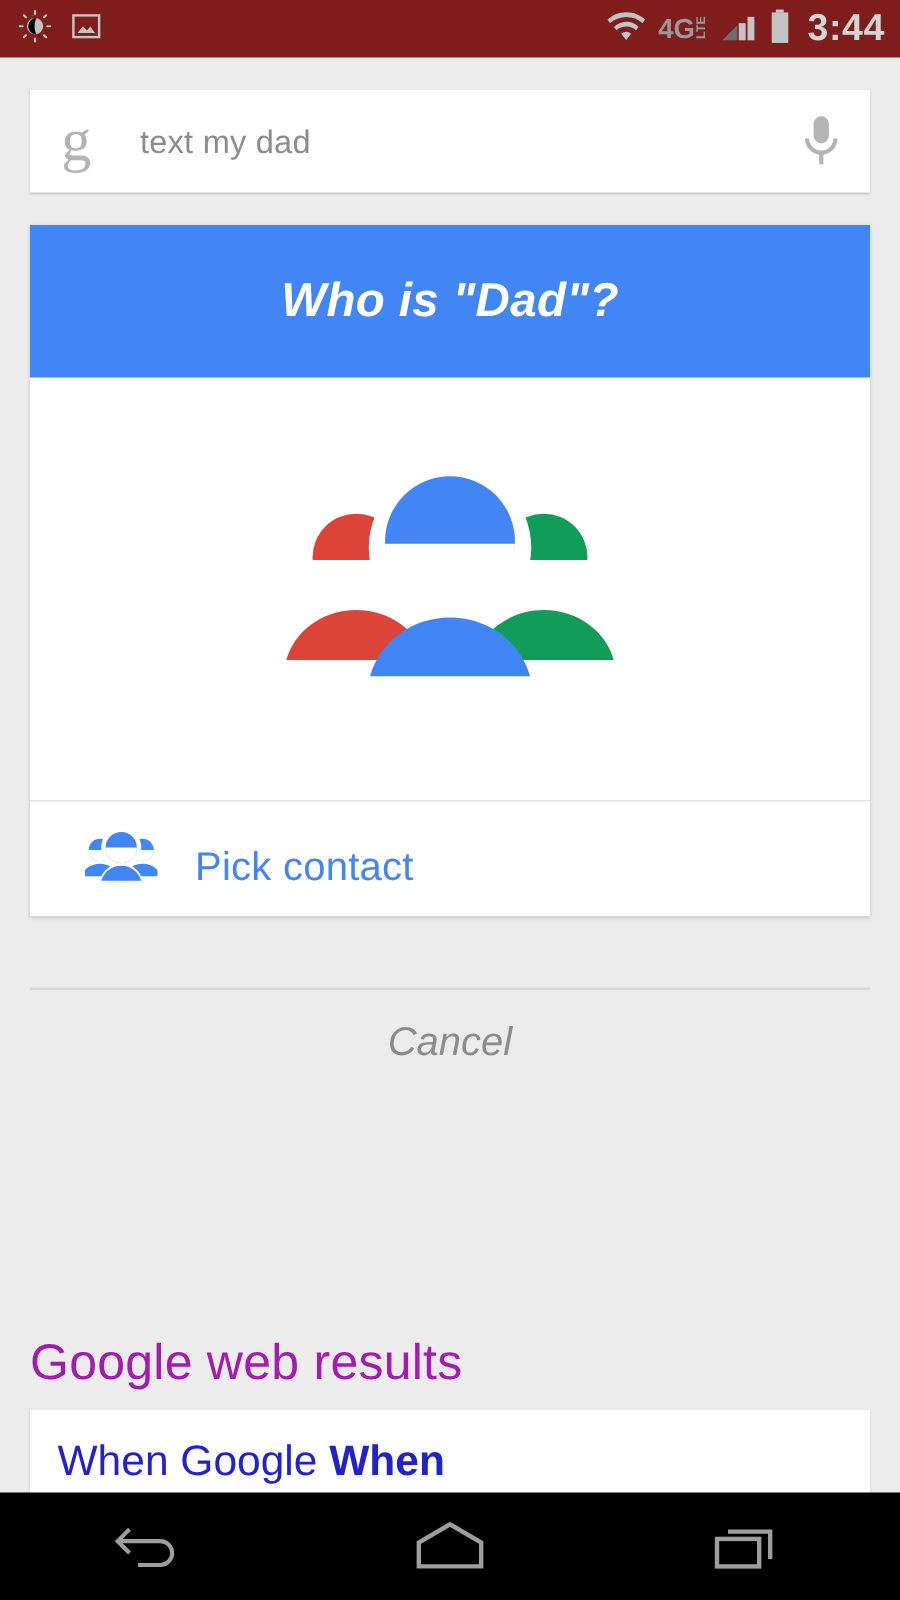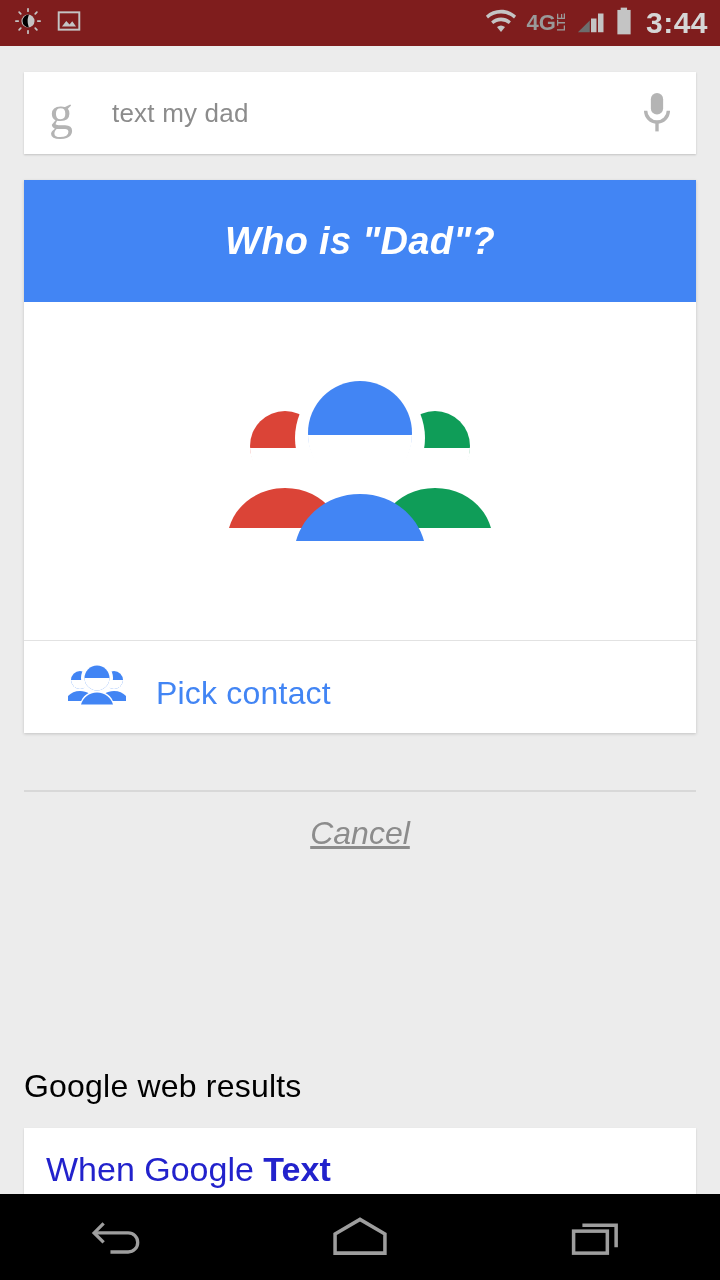--- a/index.html
+++ b/index.html
@@ -61,27 +61,27 @@
     height:92px; display:flex; align-items:center; padding-left:44px; gap:30px;
   }
   .pick-label { color:#4285f4; font-size:32px; letter-spacing:0.2px;margin-top:12px; }
 
   
   .hdivider {
     position:absolute; top:790px; left:24px; width:672px; height:2px; background:#d8d8d8;
   }
   .cancel {
     position:absolute; top:815px; left:0; width:720px; text-align:center;
-    color:#8c8c8c; font-size:32px; font-style:italic;text-decoration:underline;
+    color:#8c8c8c; font-size:32px; font-style:italic;
   }
 
   
   .webresults-label {
     position:absolute; top:1068px; left:24px;
-    color:#000000; font-size:32px; letter-spacing:0.2px;
+    color:#a21caf; font-size:40px; letter-spacing:0.2px;
   }
   .result-card {
     position:absolute; top:1128px; left:24px; width:672px; height:90px;
     background:#fff; box-shadow:0 1px 2px rgba(0,0,0,0.15);
     padding-left:22px; padding-top:22px; overflow:hidden;
   }
   .result-title { color:#2222cc; font-size:34px; white-space:nowrap; }
   .result-title b { font-weight:bold; }
 
   
@@ -221,21 +221,21 @@
       </span>
       <span class="pick-label">Pick contact</span>
     </div>
   </div>
 
   <div class="hdivider"></div>
   <div class="cancel">Cancel</div>
 
   <div class="webresults-label">Google web results</div>
   <div class="result-card">
-    <div class="result-title"><span>When Google </span><b>Text</b></div>
+    <div class="result-title"><span>When Google </span><b>When</b></div>
   </div>
 
   <div class="navbar">
     <span class="nav-btn">
       <svg width="60" height="44" viewBox="0 0 44 32">
         <path d="M10 6 L3 13 L10 20" fill="none" stroke="#9e9e9e" stroke-width="2.4"></path>
         <path d="M3 13 H28 a7 7 0 0 1 0 14 H15" fill="none" stroke="#9e9e9e" stroke-width="2.4"></path>
       </svg>
     </span>
     <span class="nav-btn">

